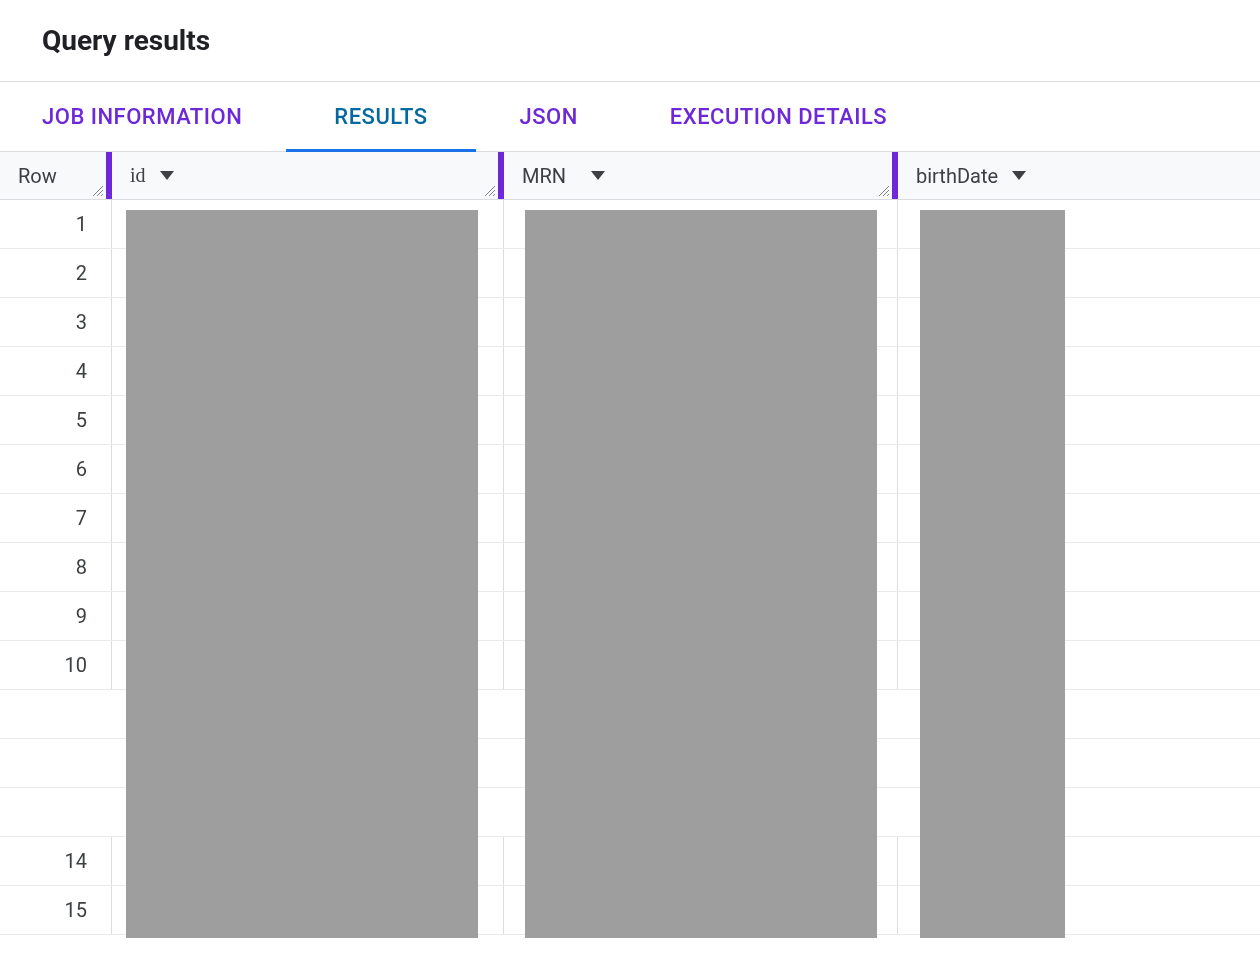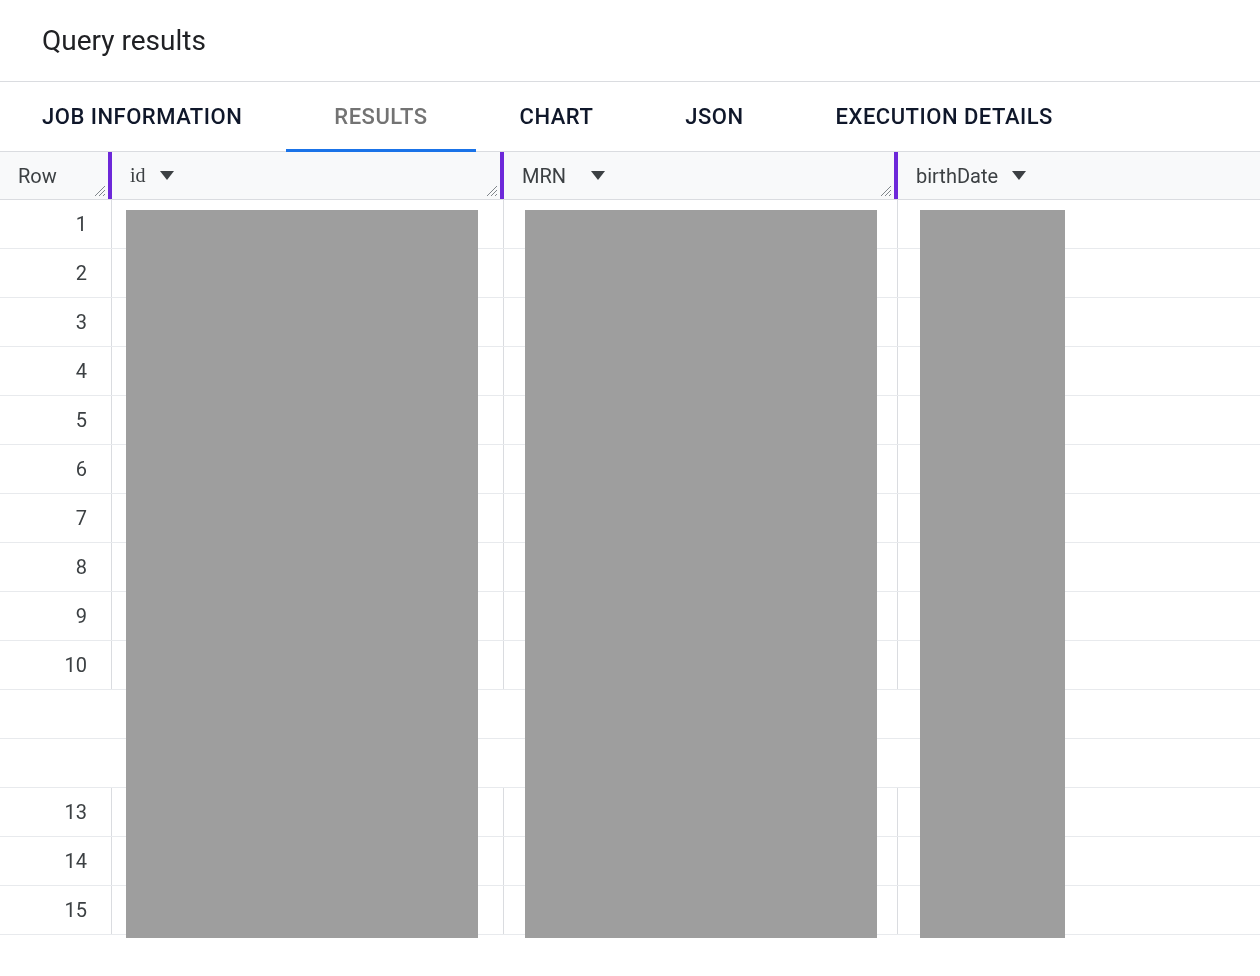--- a/index.html
+++ b/index.html
@@ -13,48 +13,48 @@
       color: #202124;
       width: 1260px;
       height: 976px;
       overflow: hidden;
     }
     .header {
       padding: 24px 0 24px 42px;
     }
     .header-title {
       font-size: 28px;
-      font-weight: 400;
+      font-weight: 700;
       color: #202124;
     }
     .divider-top {
       border-top: 1px solid #dadce0;
     }
     .tabs {
       display: flex;
       align-items: center;
       height: 70px;
       padding-left: 42px;
       border-bottom: 1px solid #dadce0;
       gap: 92px;
     }
     .tab {
       font-size: 22px;
       font-weight: 500;
-      color: #0f172a;
+      color: #6d28d9;
       letter-spacing: 0.5px;
       height: 70px;
       display: flex;
       align-items: center;
       cursor: pointer;
       white-space: nowrap;
       position: relative;
     }
     .tab.active {
-      color: #737373;
+      color: #0369a1;
     }
     .tab.active::after {
       content: '';
       position: absolute;
       bottom: -1px;
       left: -48px;
       right: -48px;
       height: 4px;
       background: #1a73e8;
     }
@@ -63,21 +63,21 @@
     }
     .table-header {
       display: flex;
       height: 48px;
       background: #f8f9fa;
       border-bottom: 1px solid #dadce0;
     }
     .hcell {
       display: flex;
       align-items: center;
-      border-right: 4px solid #6d28d9;
+      border-right: 6px solid #6d28d9;
       padding: 0 18px;
       font-size: 20px;
       color: #3c4043;
       position: relative;
     }
     .hcell-row {
       width: 112px;
       font-weight: 400;
     }
     .hcell-id {
@@ -171,21 +171,20 @@
 
 <div class="header">
   <div class="header-title">Query results</div>
 </div>
 
 <div class="divider-top"></div>
 
 <div class="tabs">
   <div class="tab">JOB INFORMATION</div>
   <div class="tab active">RESULTS</div>
-  <div class="tab">CHART</div>
   <div class="tab">JSON</div>
   <div class="tab">EXECUTION DETAILS</div>
 </div>
 
 <div class="table-wrapper">
   <div class="table-header">
     <div class="hcell hcell-row">
       <span class="hcell-label">Row</span>
       <span class="resize-handle">
         <svg width="14" height="14" viewBox="0 0 14 14">
@@ -294,21 +293,20 @@
       <div class="cell cell-id"></div>
       <div class="cell cell-mrn"></div>
       <div class="cell cell-birthdate"></div>
     </div>
     <div class="table-row">
       <div class="cell cell-id"></div>
       <div class="cell cell-mrn"></div>
       <div class="cell cell-birthdate"></div>
     </div>
     <div class="table-row">
-      <div class="cell cell-row">13</div>
       <div class="cell cell-id"></div>
       <div class="cell cell-mrn"></div>
       <div class="cell cell-birthdate"></div>
     </div>
     <div class="table-row">
       <div class="cell cell-row">14</div>
       <div class="cell cell-id"></div>
       <div class="cell cell-mrn"></div>
       <div class="cell cell-birthdate"></div>
     </div>

